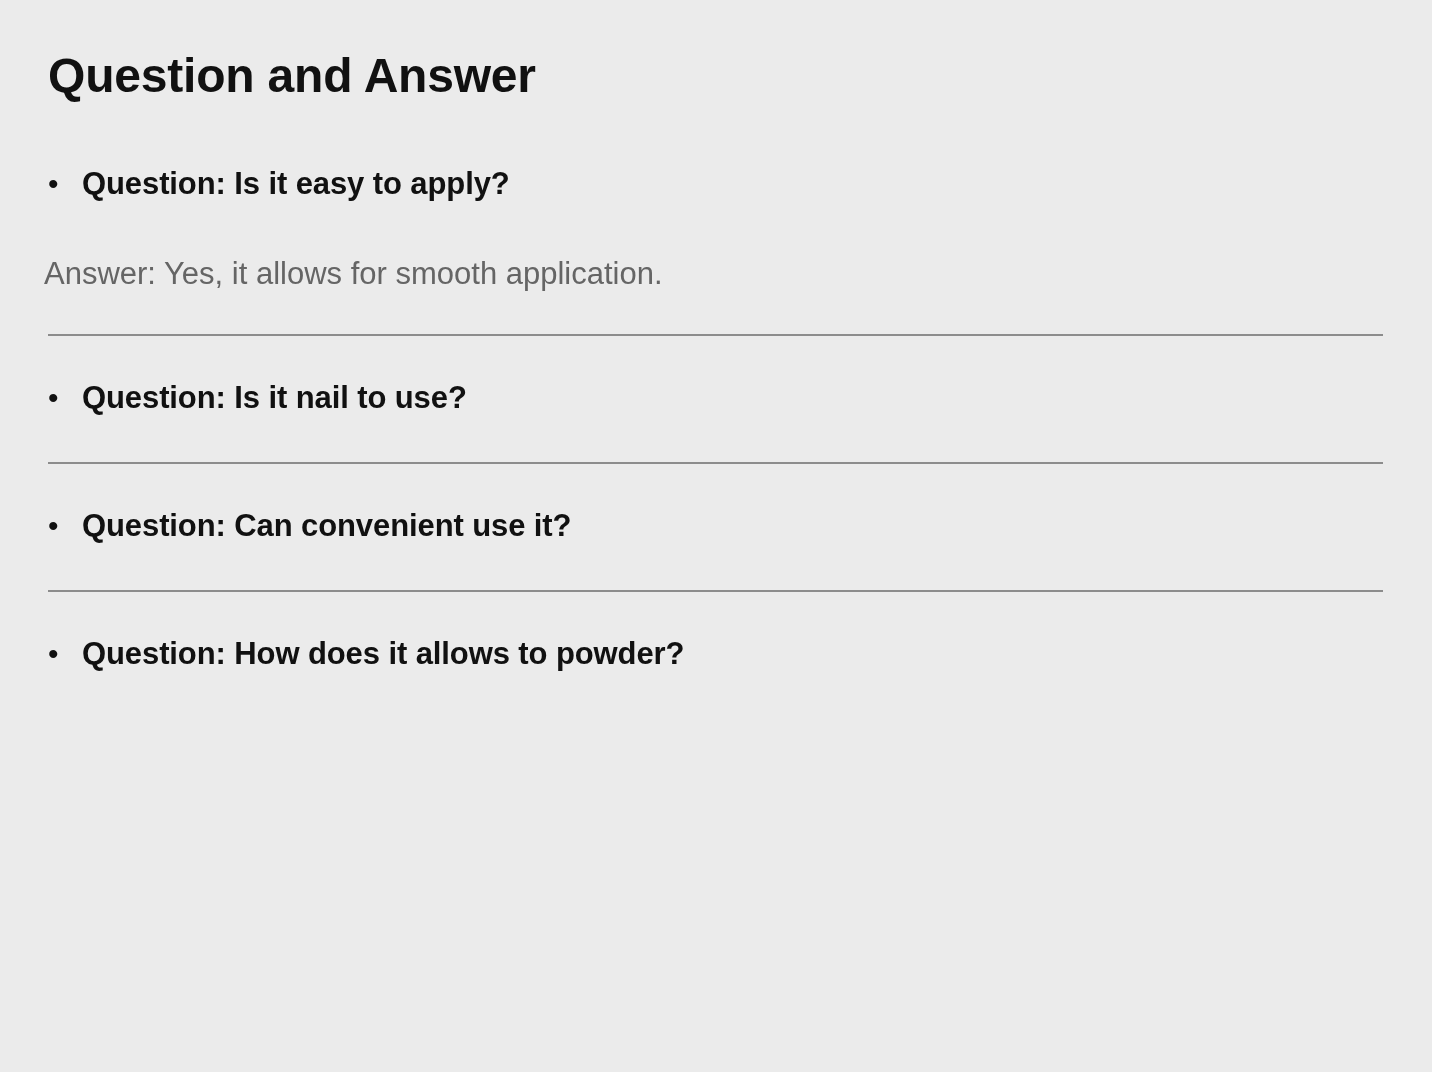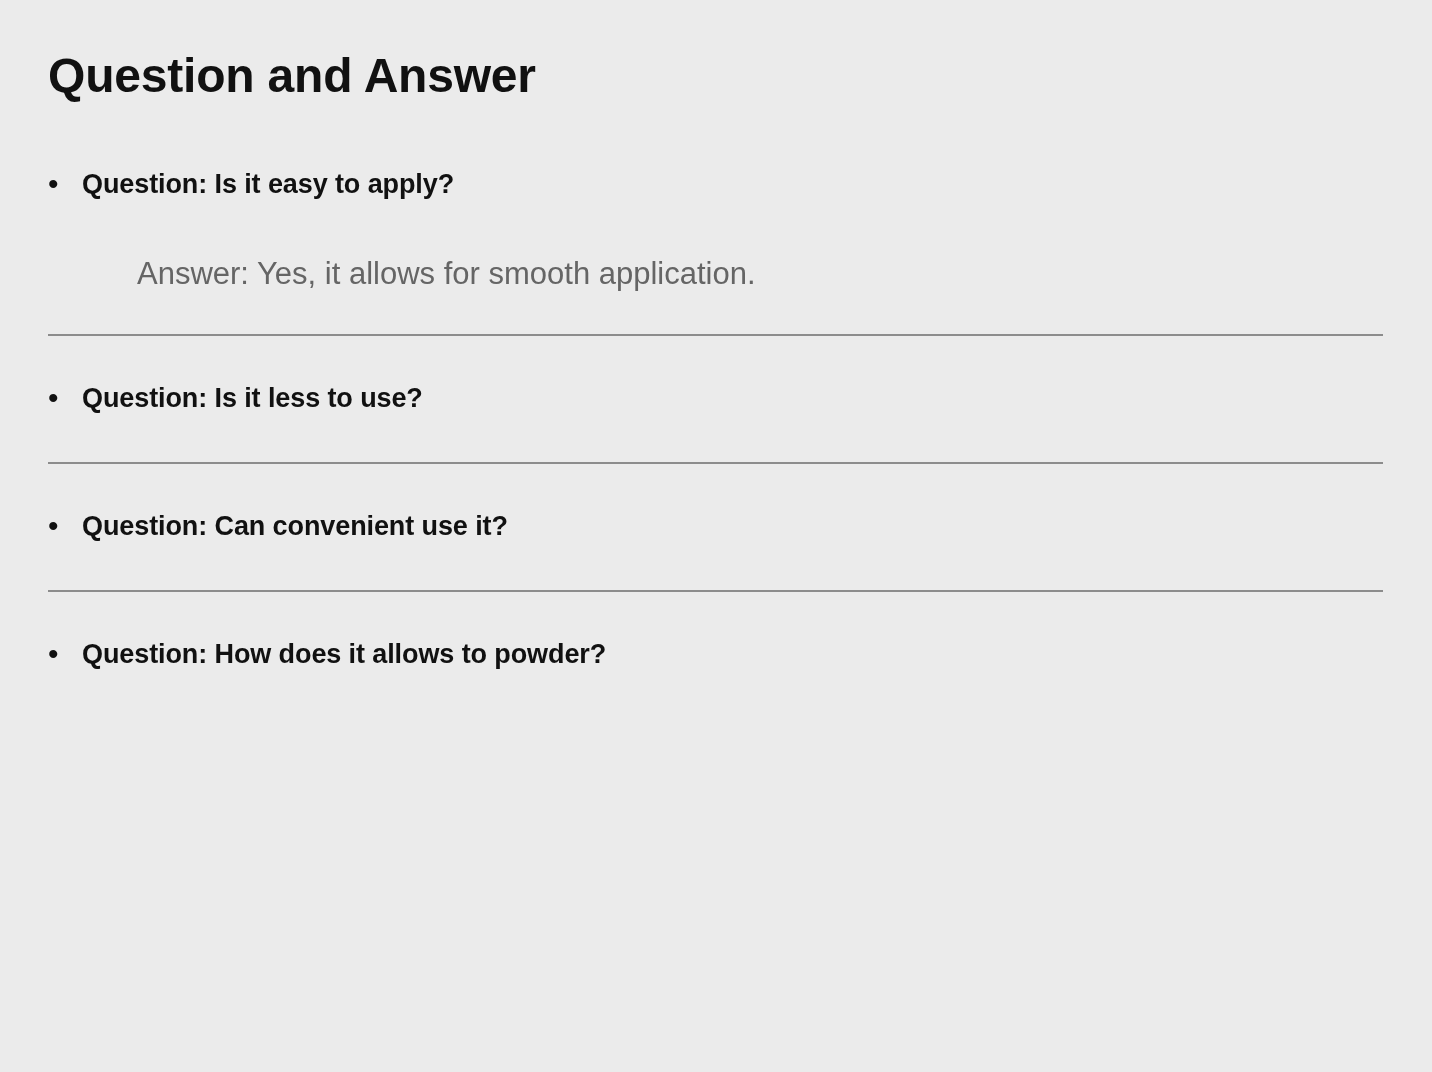--- a/index.html
+++ b/index.html
@@ -57,35 +57,34 @@
     flex: 0 0 auto;
     width: 34px;
     display: block;
     color: #111111;
     font-size: 30px;
     line-height: 48px;
     text-align: left;
   }
   .qa-question {
     flex: 1 1 auto;
-    font-size: 27px;
+    font-size: 31px;
     line-height: 48px;
     font-weight: 700;
     color: #111111;
     letter-spacing: -0.1px;
   }
   .qa-answer {
-    padding-left: 90px;
+    padding-left: 44px;
     padding-top: 46px;
     font-size: 31px;
     line-height: 40px;
     font-weight: 400;
     color: #656565;
     letter-spacing: 0px;
-    margin-left: 47px;
   }
   .qa-divider {
     height: 2px;
     background: #8C8C8C;
     margin: 40px 49px 0 48px;
     border: 0;
   }
   .qa-item:last-child .qa-divider {
     display: none;
   }
@@ -111,21 +110,21 @@
         <span class="qa-question">Question: Is it easy to apply?</span>
       </div>
       <div class="qa-answer">Answer: Yes, it allows for smooth application.</div>
       <hr class="qa-divider">
       <div class="spacer-after-divider"></div>
     </li>
 
     <li class="qa-item">
       <div class="qa-question-row">
         <span class="bullet">•</span>
-        <span class="qa-question">Question: Is it less to use?</span>
+        <span class="qa-question">Question: Is it nail to use?</span>
       </div>
       <hr class="qa-divider">
       <div class="spacer-after-divider"></div>
     </li>
 
     <li class="qa-item">
       <div class="qa-question-row">
         <span class="bullet">•</span>
         <span class="qa-question">Question: Can convenient use it?</span>
       </div>

